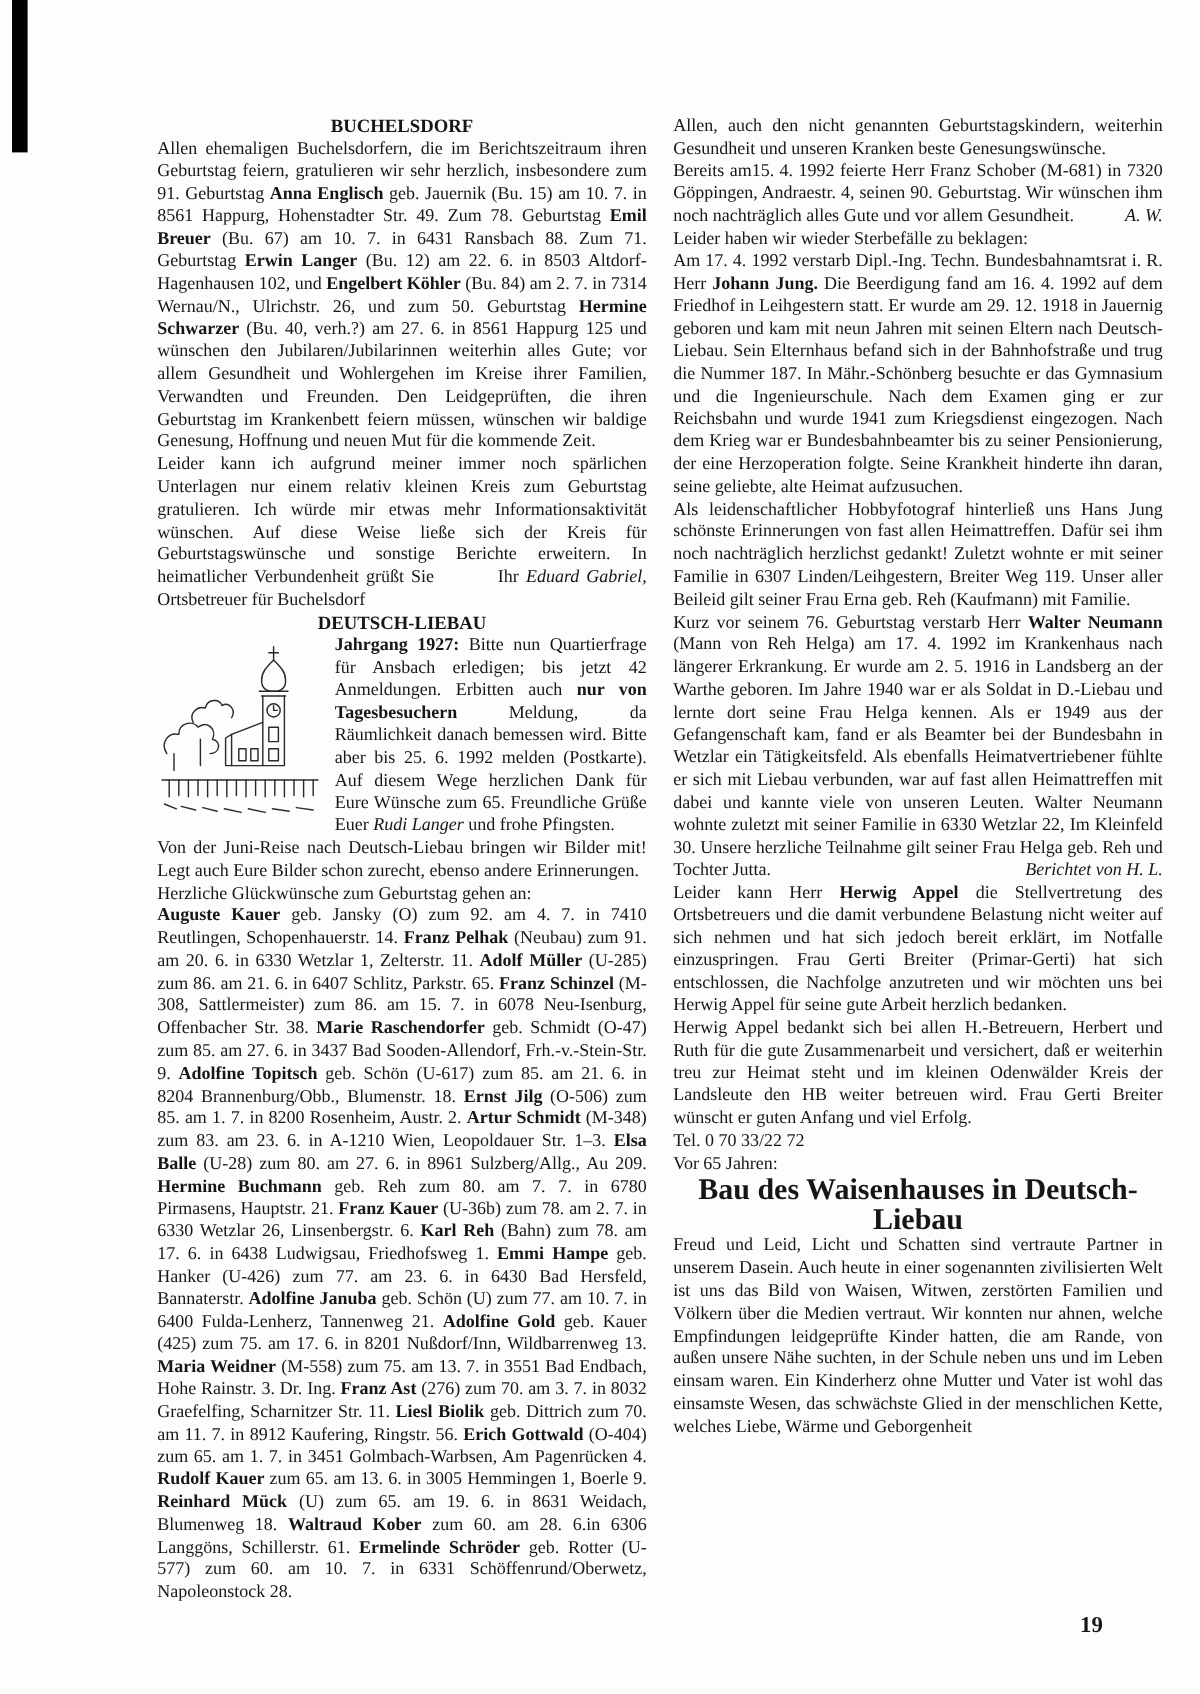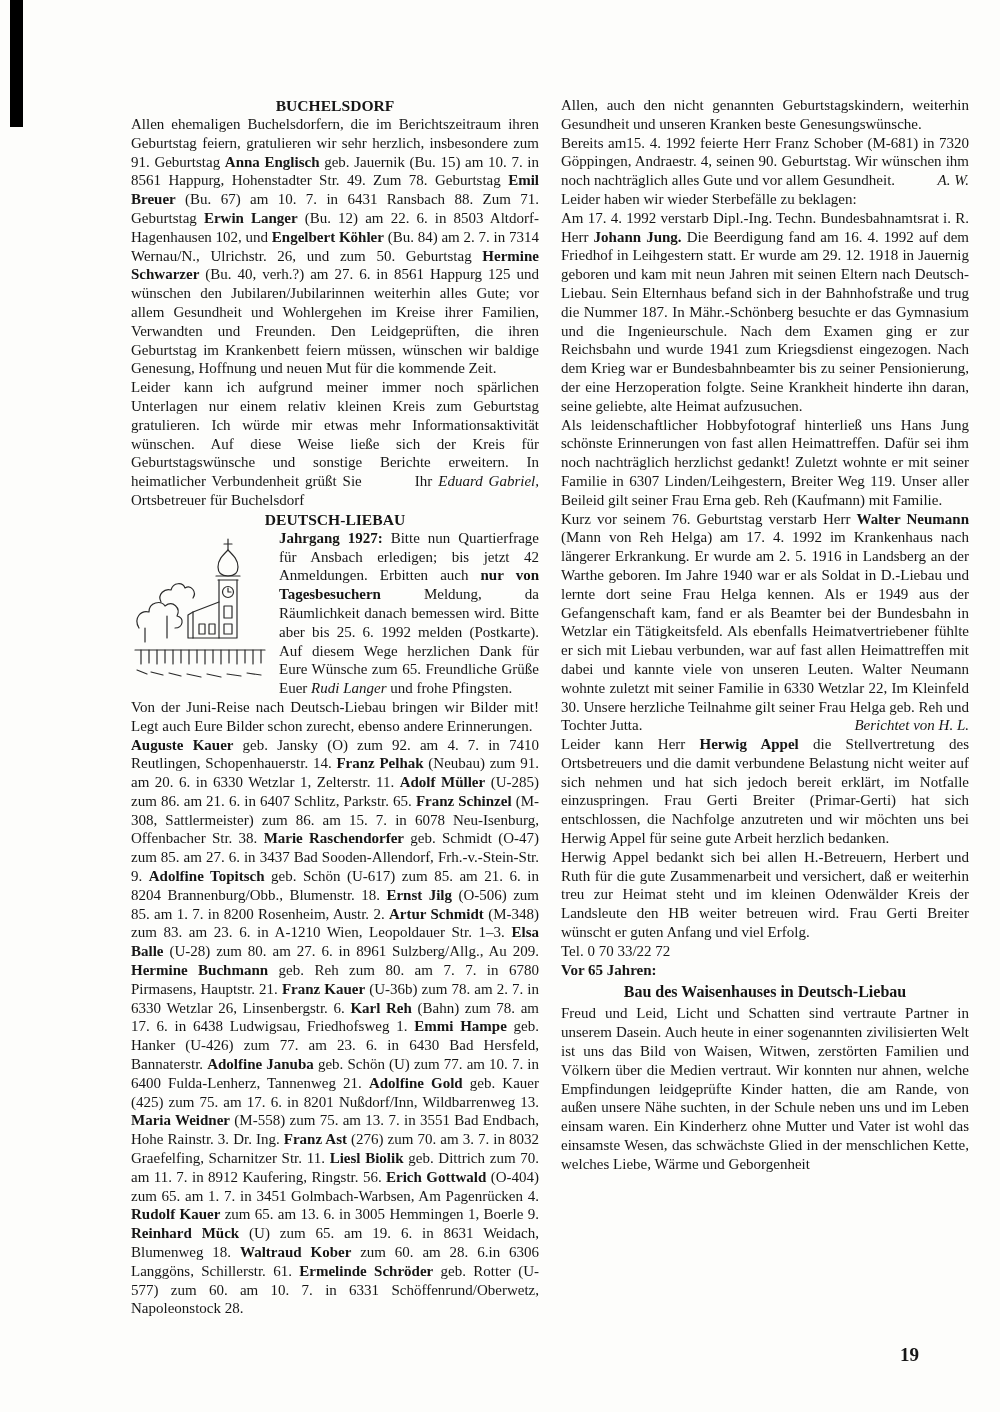--- a/index.html
+++ b/index.html
@@ -20,22 +20,22 @@
     text-align: justify;
     hyphens: auto; -webkit-hyphens: auto;
   }
   .col p { margin: 0; }
   .sec-title { font-weight: bold; text-align: center; font-size: 15.6px; line-height: 19px; margin: 0; }
   .mt-sm { margin-top: 18.8px; }
   .mt-md { margin-top: 26px; }
   .mt-lg { margin-top: 30px; }
   .figure { float: left; width: 138px; height: 156px; margin: 3px 10px 2px 0; }
   .figure svg { display: block; }
-  .vor65 { font-weight: bold; margin-top: 30px; }
-  .big-title { font-weight: bold; font-size: 16px; line-height: 25px; text-align: center; margin: 19px 4px 18px; }
+  .vor65 { font-weight: normal; margin-top: 30px; }
+  .big-title { font-weight: bold; font-size: 25px; line-height: 25px; text-align: center; margin: 19px 4px 18px; }
   .page-number { position: absolute; left: 900px; top: 1344px; font-size: 19px; color: #161616; font-weight: bold; }
 </style>
 </head>
 <body>
 
 <div class="page">
 
   <div class="reg-bar"></div>
 
   <div class="columns">
@@ -65,20 +65,21 @@
             <path d="M14 96 v14 M36 84 v22"></path>
             <path d="M4 118 h130"></path>
             <path d="M10 118 v14 M18 118 v13 M26 118 v14 M34 118 v13 M42 118 v14 M50 118 v13 M58 118 v14 M66 118 v13 M74 118 v14 M82 118 v13 M90 118 v14 M98 118 v13 M106 118 v14 M114 118 v13 M122 118 v14 M130 118 v13"></path>
             <path d="M6 138 l10 4 M20 140 l12 3 M38 141 l12 3 M56 142 l14 3 M76 142 l14 3 M96 142 l14 2 M116 141 l14 2"></path>
           </g>
         </svg>
       </span>
       <p><span style="font-weight: bold;">Jahrgang 1927:</span><span> Bitte nun Quartierfrage für Ansbach erledigen; bis jetzt 42 Anmeldungen. Erbitten auch </span><span style="font-weight: bold;">nur von Tagesbesuchern</span><span> Meldung, da Räumlichkeit danach bemessen wird. Bitte aber bis 25. 6. 1992 melden (Postkarte). Auf diesem Wege herzlichen Dank für Eure Wünsche zum 65. Freundliche Grüße Euer </span><span style="font-style: italic;">Rudi Langer</span><span> und frohe Pfingsten.</span></p>
       <p><span>Von der Juni-Reise nach Deutsch-Liebau bringen wir Bilder mit! Legt auch Eure Bilder schon zurecht, ebenso andere Erinnerungen.</span></p>
 
+      <p class="mt-lg">Herzliche Glückwünsche zum Geburtstag gehen an:</p>
       <p><span style="font-weight: bold;">Auguste Kauer</span><span> geb. Jansky (O) zum 92. am 4. 7. in 7410 Reutlingen, Schopenhauerstr. 14. </span><span style="font-weight: bold;">Franz Pelhak</span><span> (Neubau) zum 91. am 20. 6. in 6330 Wetzlar 1, Zelterstr. 11. </span><span style="font-weight: bold;">Adolf Müller</span><span> (U-285) zum 86. am 21. 6. in 6407 Schlitz, Parkstr. 65. </span><span style="font-weight: bold;">Franz Schinzel</span><span> (M-308, Sattlermeister) zum 86. am 15. 7. in 6078 Neu-Isenburg, Offenbacher Str. 38. </span><span style="font-weight: bold;">Marie Raschendorfer</span><span> geb. Schmidt (O-47) zum 85. am 27. 6. in 3437 Bad Sooden-Allendorf, Frh.-v.-Stein-Str. 9. </span><span style="font-weight: bold;">Adolfine Topitsch</span><span> geb. Schön (U-617) zum 85. am 21. 6. in 8204 Brannenburg/Obb., Blumenstr. 18. </span><span style="font-weight: bold;">Ernst Jilg</span><span> (O-506) zum 85. am 1. 7. in 8200 Rosenheim, Austr. 2. </span><span style="font-weight: bold;">Artur Schmidt</span><span> (M-348) zum 83. am 23. 6. in A-1210 Wien, Leopoldauer Str. 1–3. </span><span style="font-weight: bold;">Elsa Balle</span><span> (U-28) zum 80. am 27. 6. in 8961 Sulzberg/Allg., Au 209. </span><span style="font-weight: bold;">Hermine Buchmann</span><span> geb. Reh zum 80. am 7. 7. in 6780 Pirmasens, Hauptstr. 21. </span><span style="font-weight: bold;">Franz Kauer</span><span> (U-36b) zum 78. am 2. 7. in 6330 Wetzlar 26, Linsenbergstr. 6. </span><span style="font-weight: bold;">Karl Reh</span><span> (Bahn) zum 78. am 17. 6. in 6438 Ludwigsau, Friedhofsweg 1. </span><span style="font-weight: bold;">Emmi Hampe</span><span> geb. Hanker (U-426) zum 77. am 23. 6. in 6430 Bad Hersfeld, Bannaterstr. </span><span style="font-weight: bold;">Adolfine Januba</span><span> geb. Schön (U) zum 77. am 10. 7. in 6400 Fulda-Lenherz, Tannenweg 21. </span><span style="font-weight: bold;">Adolfine Gold</span><span> geb. Kauer (425) zum 75. am 17. 6. in 8201 Nußdorf/Inn, Wildbarrenweg 13. </span><span style="font-weight: bold;">Maria Weidner</span><span> (M-558) zum 75. am 13. 7. in 3551 Bad Endbach, Hohe Rainstr. 3. Dr. Ing. </span><span style="font-weight: bold;">Franz Ast</span><span> (276) zum 70. am 3. 7. in 8032 Graefelfing, Scharnitzer Str. 11. </span><span style="font-weight: bold;">Liesl Biolik</span><span> geb. Dittrich zum 70. am 11. 7. in 8912 Kaufering, Ringstr. 56. </span><span style="font-weight: bold;">Erich Gottwald</span><span> (O-404) zum 65. am 1. 7. in 3451 Golmbach-Warbsen, Am Pagenrücken 4. </span><span style="font-weight: bold;">Rudolf Kauer</span><span> zum 65. am 13. 6. in 3005 Hemmingen 1, Boerle 9. </span><span style="font-weight: bold;">Reinhard Mück</span><span> (U) zum 65. am 19. 6. in 8631 Weidach, Blumenweg 18. </span><span style="font-weight: bold;">Waltraud Kober</span><span> zum 60. am 28. 6.in 6306 Langgöns, Schillerstr. 61. </span><span style="font-weight: bold;">Ermelinde Schröder</span><span> geb. Rotter (U-577) zum 60. am 10. 7. in 6331 Schöffenrund/Oberwetz, Napoleonstock 28.</span></p>
     </div>
 
     <div class="col">
       <p>Allen, auch den nicht genannten Geburtstagskindern, weiterhin Gesundheit und unseren Kranken beste Genesungswünsche.</p>
       <p class="mt-sm"><span>Bereits am15. 4. 1992 feierte Herr </span><span style="font-weight: normal;">Franz Schober</span><span> (M-681) in 7320 Göppingen, Andraestr. 4, seinen 90. Geburtstag. Wir wünschen ihm noch nachträglich alles Gute und vor allem Gesundheit.</span><span style="font-style: italic; float: right;">A. W.</span></p>
 
       <p class="mt-sm">Leider haben wir wieder Sterbefälle zu beklagen:</p>
       <p><span>Am 17. 4. 1992 verstarb Dipl.-Ing. Techn. Bundesbahnamtsrat i. R. Herr </span><span style="font-weight: bold;">Johann Jung.</span><span> Die Beerdigung fand am 16. 4. 1992 auf dem Friedhof in Leihgestern statt. Er wurde am 29. 12. 1918 in Jauernig geboren und kam mit neun Jahren mit seinen Eltern nach Deutsch-Liebau. Sein Elternhaus befand sich in der Bahnhofstraße und trug die Nummer 187. In Mähr.-Schönberg besuchte er das Gymnasium und die Ingenieurschule. Nach dem Examen ging er zur Reichsbahn und wurde 1941 zum Kriegsdienst eingezogen. Nach dem Krieg war er Bundesbahnbeamter bis zu seiner Pensionierung, der eine Herzoperation folgte. Seine Krankheit hinderte ihn daran, seine geliebte, alte Heimat aufzusuchen.</span></p>
       <p>Als leidenschaftlicher Hobbyfotograf hinterließ uns Hans Jung schönste Erinnerungen von fast allen Heimattreffen. Dafür sei ihm noch nachträglich herzlichst gedankt! Zuletzt wohnte er mit seiner Familie in 6307 Linden/Leihgestern, Breiter Weg 119. Unser aller Beileid gilt seiner Frau Erna geb. Reh (Kaufmann) mit Familie.</p>

